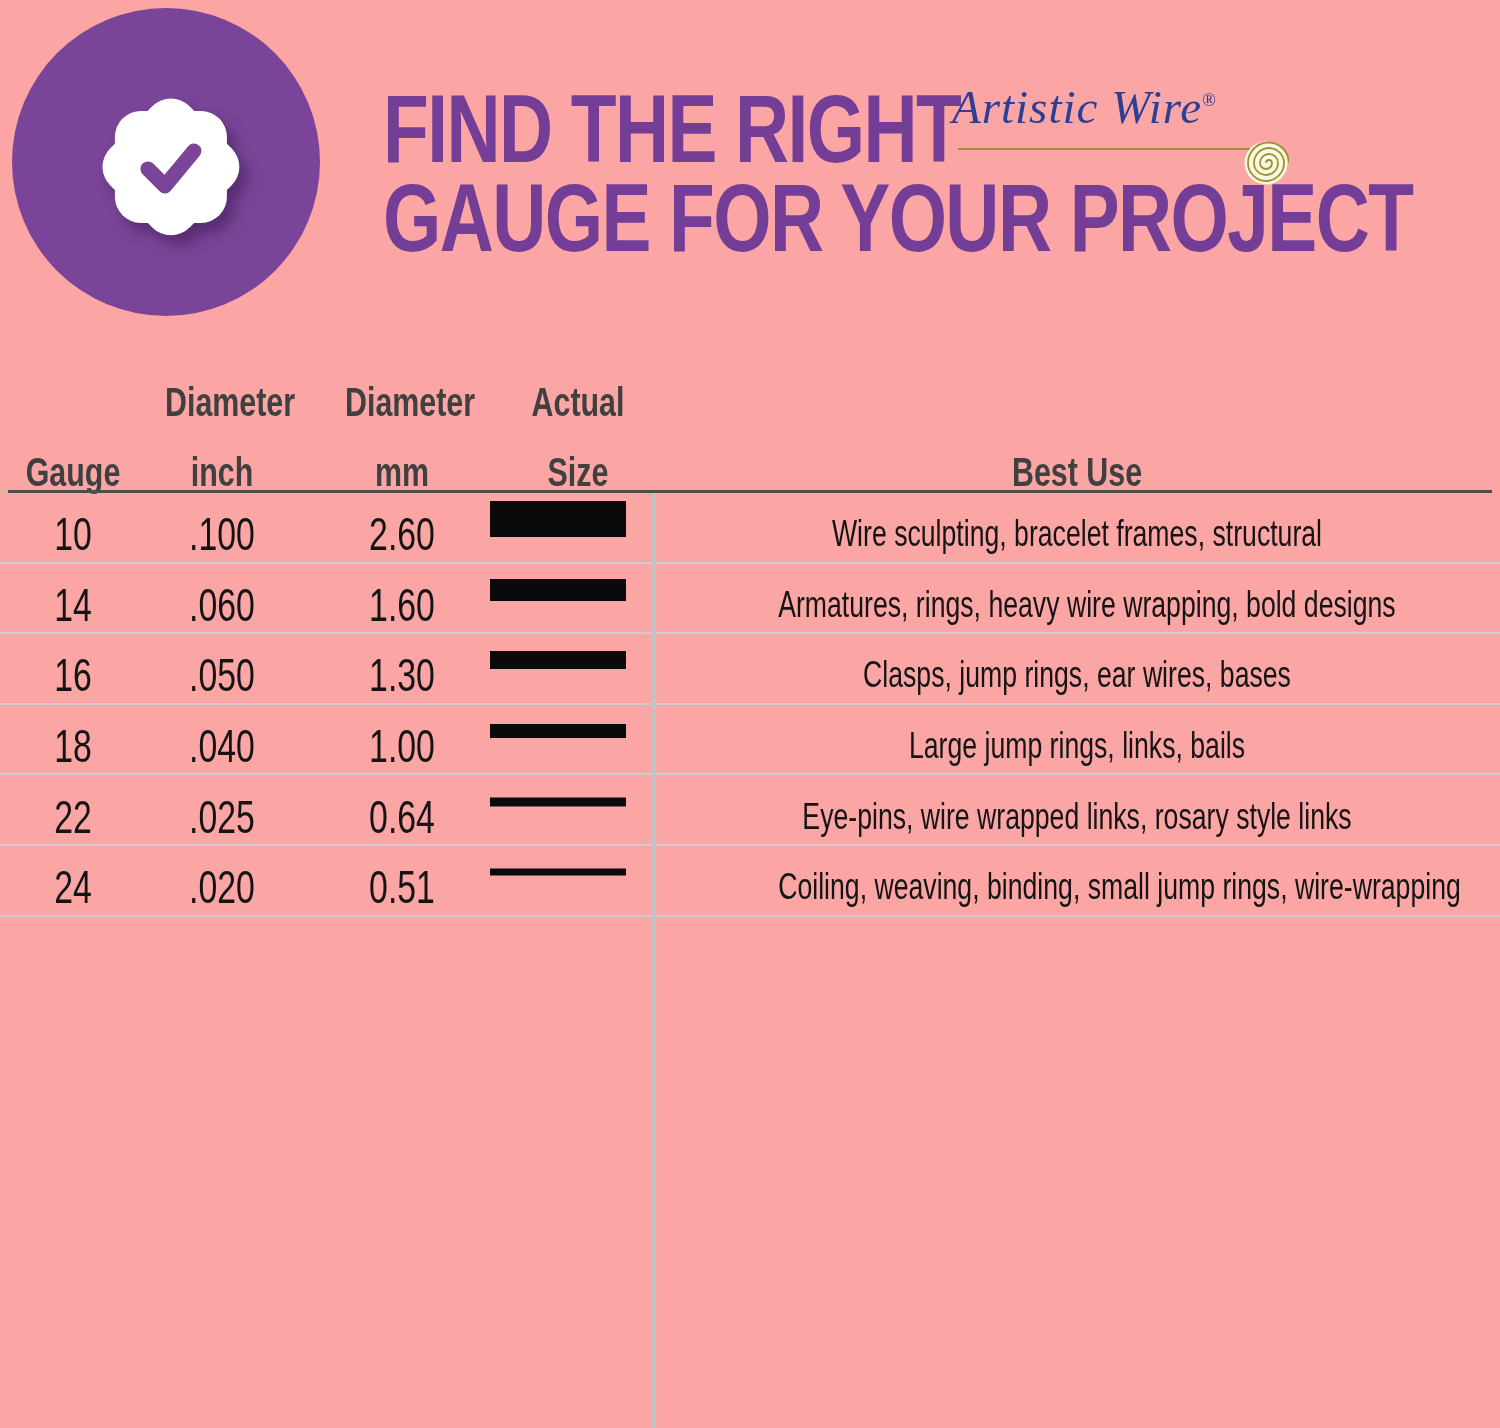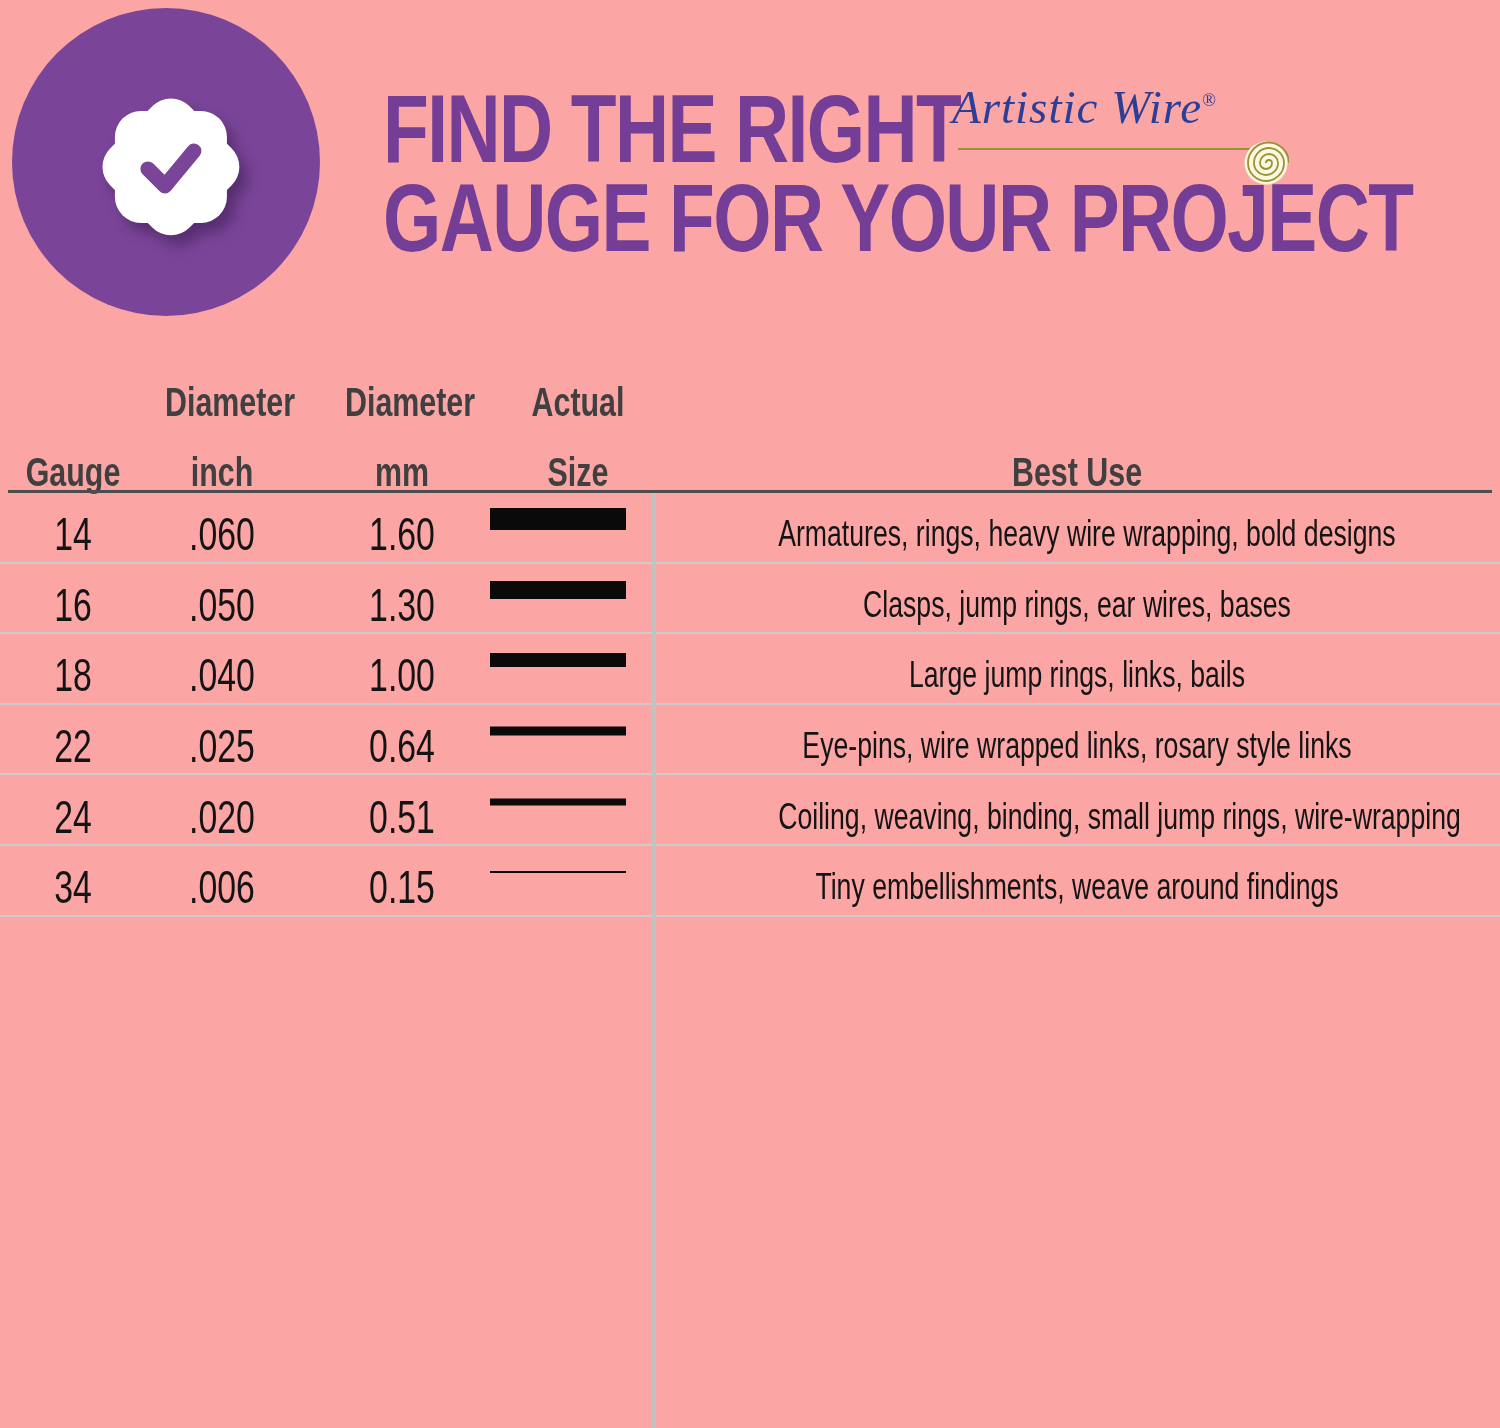--- a/index.html
+++ b/index.html
@@ -129,20 +129,29 @@
   <div class="th th-i">inch</div>
   <div class="th th-m">mm</div>
   <div class="th th-s">Size</div>
   <div class="th th-b">Best Use</div>
 
   <div class="header-rule"></div>
   <div class="vdivider"></div>
 
   <div class="rows" id="rows">
       <div class="row">
+      <div class="cell c-gauge">10</div>
+      <div class="cell c-inch">.100</div>
+      <div class="cell c-mm">2.60</div>
+      <div class="cell c-bar">
+        <div class="bar" style="height: 36px;"></div>
+      </div>
+      <div class="cell c-use">Wire sculpting, bracelet frames, structural</div>
+    </div>
+      <div class="row">
       <div class="cell c-gauge">14</div>
       <div class="cell c-inch">.060</div>
       <div class="cell c-mm">1.60</div>
       <div class="cell c-bar">
         <div class="bar" style="height: 22px;"></div>
       </div>
       <div class="cell c-use">Armatures, rings, heavy wire wrapping, bold designs</div>
     </div>
       <div class="row">
       <div class="cell c-gauge">16</div>
@@ -173,24 +182,15 @@
     </div>
       <div class="row">
       <div class="cell c-gauge">24</div>
       <div class="cell c-inch">.020</div>
       <div class="cell c-mm">0.51</div>
       <div class="cell c-bar">
         <div class="bar" style="height: 7px;"></div>
       </div>
       <div class="cell c-use">Coiling, weaving, binding, small jump rings, wire-wrapping</div>
     </div>
-      <div class="row">
-      <div class="cell c-gauge">34</div>
-      <div class="cell c-inch">.006</div>
-      <div class="cell c-mm">0.15</div>
-      <div class="cell c-bar">
-        <div class="bar" style="height: 2px;"></div>
-      </div>
-      <div class="cell c-use">Tiny embellishments, weave around findings</div>
-    </div>
     </div>
 
 </div>
 
 </body></html>

